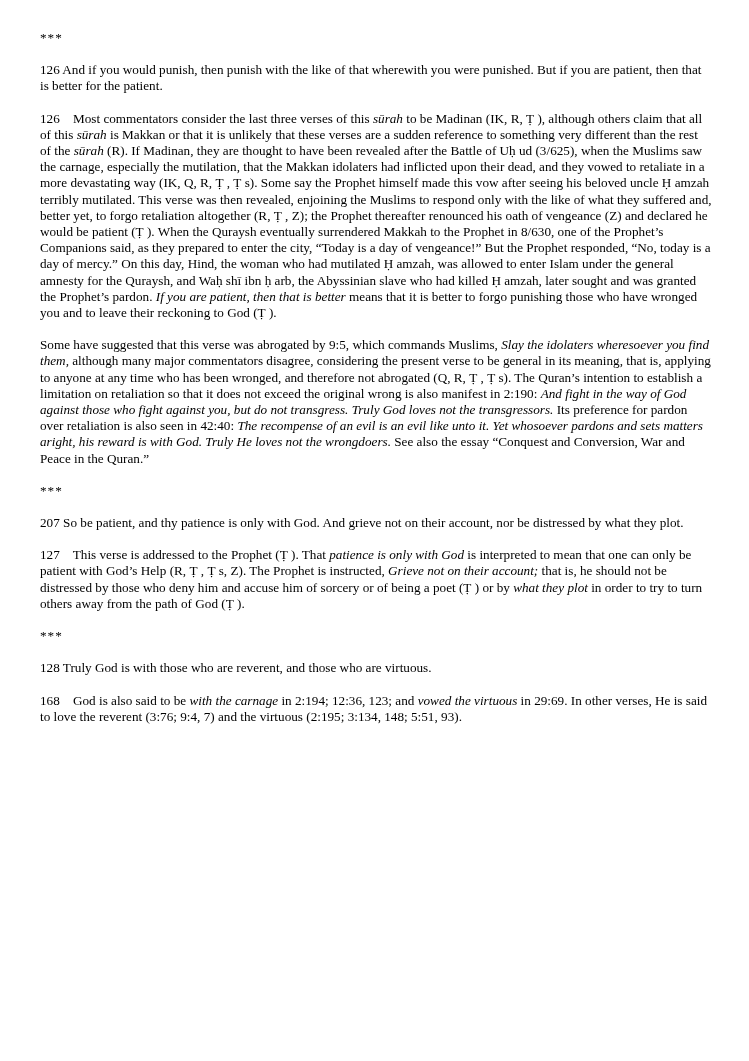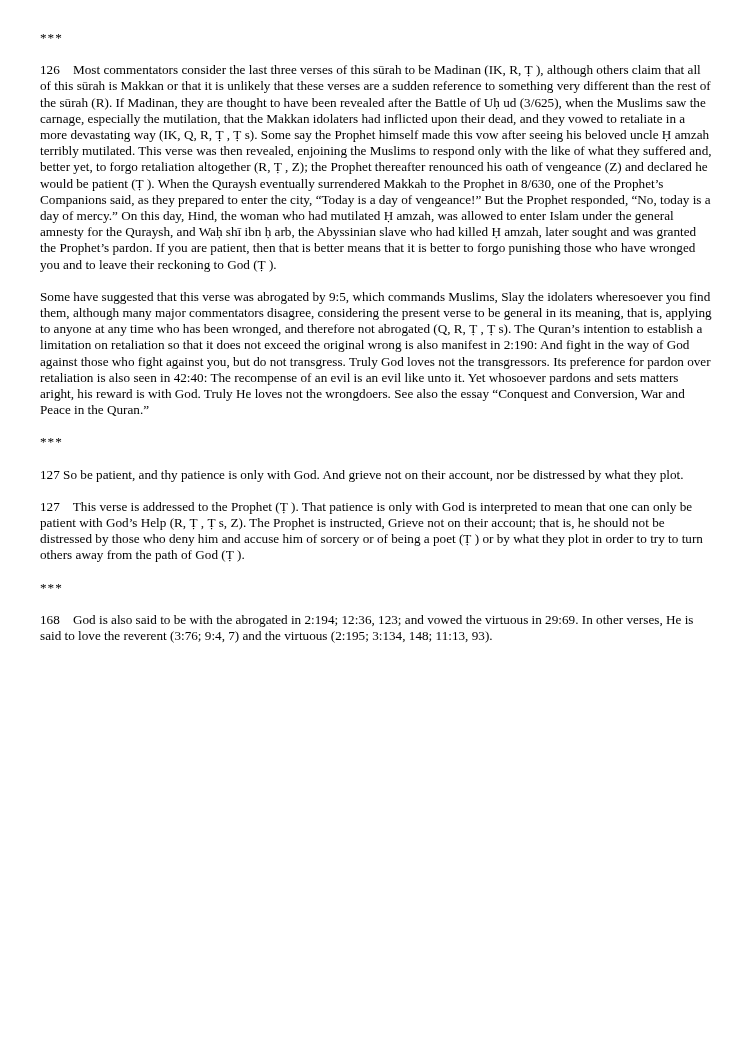--- a/index.html
+++ b/index.html
@@ -23,29 +23,32 @@
     width: 672px;
   }
   .block {
     margin: 0 0 16px 0;
     white-space: pre-wrap;
   }
   .separator {
     letter-spacing: 1px;
   }
   .it {
+    font-style: italic;
   }
 </style>
 </head>
 <body>
 
 <div class="page">
   <main class="content" id="doc-content">
       <div class="block separator"><span>***</span></div>
+      <p class="block verse"><span>126 And if you would punish, then punish with the like of that wherewith you were punished. But if you are patient, then that is better for the patient.</span></p>
       <p class="block commentary"><span>126    Most commentators consider the last three verses of this </span><span class="it">sūrah</span><span> to be Madinan (IK, R, Ṭ ), although others claim that all of this </span><span class="it">sūrah</span><span> is Makkan or that it is unlikely that these verses are a sudden reference to something very different than the rest of the </span><span class="it">sūrah</span><span> (R). If Madinan, they are thought to have been revealed after the Battle of Uḥ ud (3/625), when the Muslims saw the carnage, especially the mutilation, that the Makkan idolaters had inflicted upon their dead, and they vowed to retaliate in a more devastating way (IK, Q, R, Ṭ , Ṭ s). Some say the Prophet himself made this vow after seeing his beloved uncle Ḥ amzah terribly mutilated. This verse was then revealed, enjoining the Muslims to respond only with the like of what they suffered and, better yet, to forgo retaliation altogether (R, Ṭ , Z); the Prophet thereafter renounced his oath of vengeance (Z) and declared he would be patient (Ṭ ). When the Quraysh eventually surrendered Makkah to the Prophet in 8/630, one of the Prophet’s Companions said, as they prepared to enter the city, “Today is a day of vengeance!” But the Prophet responded, “No, today is a day of mercy.” On this day, Hind, the woman who had mutilated Ḥ amzah, was allowed to enter Islam under the general amnesty for the Quraysh, and Waḥ shī ibn ḥ arb, the Abyssinian slave who had killed Ḥ amzah, later sought and was granted the Prophet’s pardon. </span><span class="it">If you are patient, then that is better</span><span> means that it is better to forgo punishing those who have wronged you and to leave their reckoning to God (Ṭ ).</span></p>
       <p class="block commentary"><span>Some have suggested that this verse was abrogated by 9:5, which commands Muslims, </span><span class="it">Slay the idolaters wheresoever you find them,</span><span> although many major commentators disagree, considering the present verse to be general in its meaning, that is, applying to anyone at any time who has been wronged, and therefore not abrogated (Q, R, Ṭ , Ṭ s). The Quran’s intention to establish a limitation on retaliation so that it does not exceed the original wrong is also manifest in 2:190: </span><span class="it">And fight in the way of God against those who fight against you, but do not transgress. Truly God loves not the transgressors.</span><span> Its preference for pardon over retaliation is also seen in 42:40: </span><span class="it">The recompense of an evil is an evil like unto it. Yet whosoever pardons and sets matters aright, his reward is with God. Truly He loves not the wrongdoers.</span><span> See also the essay “Conquest and Conversion, War and Peace in the Quran.”</span></p>
       <div class="block separator"><span>***</span></div>
-      <p class="block verse"><span>127 So be patient, and thy patience is only with God. And grieve not on their account, nor be distressed by what they plot.</span></p>
+      <p class="block verse"><span>207 So be patient, and thy patience is only with God. And grieve not on their account, nor be distressed by what they plot.</span></p>
       <p class="block commentary"><span>127    This verse is addressed to the Prophet (Ṭ ). That </span><span class="it">patience is only with God</span><span> is interpreted to mean that one can only be patient with God’s Help (R, Ṭ , Ṭ s, Z). The Prophet is instructed, </span><span class="it">Grieve not on their account;</span><span> that is, he should not be distressed by those who deny him and accuse him of sorcery or of being a poet (Ṭ ) or by </span><span class="it">what they plot</span><span> in order to try to turn others away from the path of God (Ṭ ).</span></p>
       <div class="block separator"><span>***</span></div>
-      <p class="block commentary"><span>168    God is also said to be </span><span class="it">with the abrogated</span><span> in 2:194; 12:36, 123; and </span><span class="it">vowed the virtuous</span><span> in 29:69. In other verses, He is said to love the reverent (3:76; 9:4, 7) and the virtuous (2:195; 3:134, 148; 11:13, 93).</span></p>
+      <p class="block verse"><span>128 Truly God is with those who are reverent, and those who are virtuous.</span></p>
+      <p class="block commentary"><span>168    God is also said to be </span><span class="it">with the carnage</span><span> in 2:194; 12:36, 123; and </span><span class="it">vowed the virtuous</span><span> in 29:69. In other verses, He is said to love the reverent (3:76; 9:4, 7) and the virtuous (2:195; 3:134, 148; 5:51, 93).</span></p>
     </main>
 </div>
 
 </body></html>

